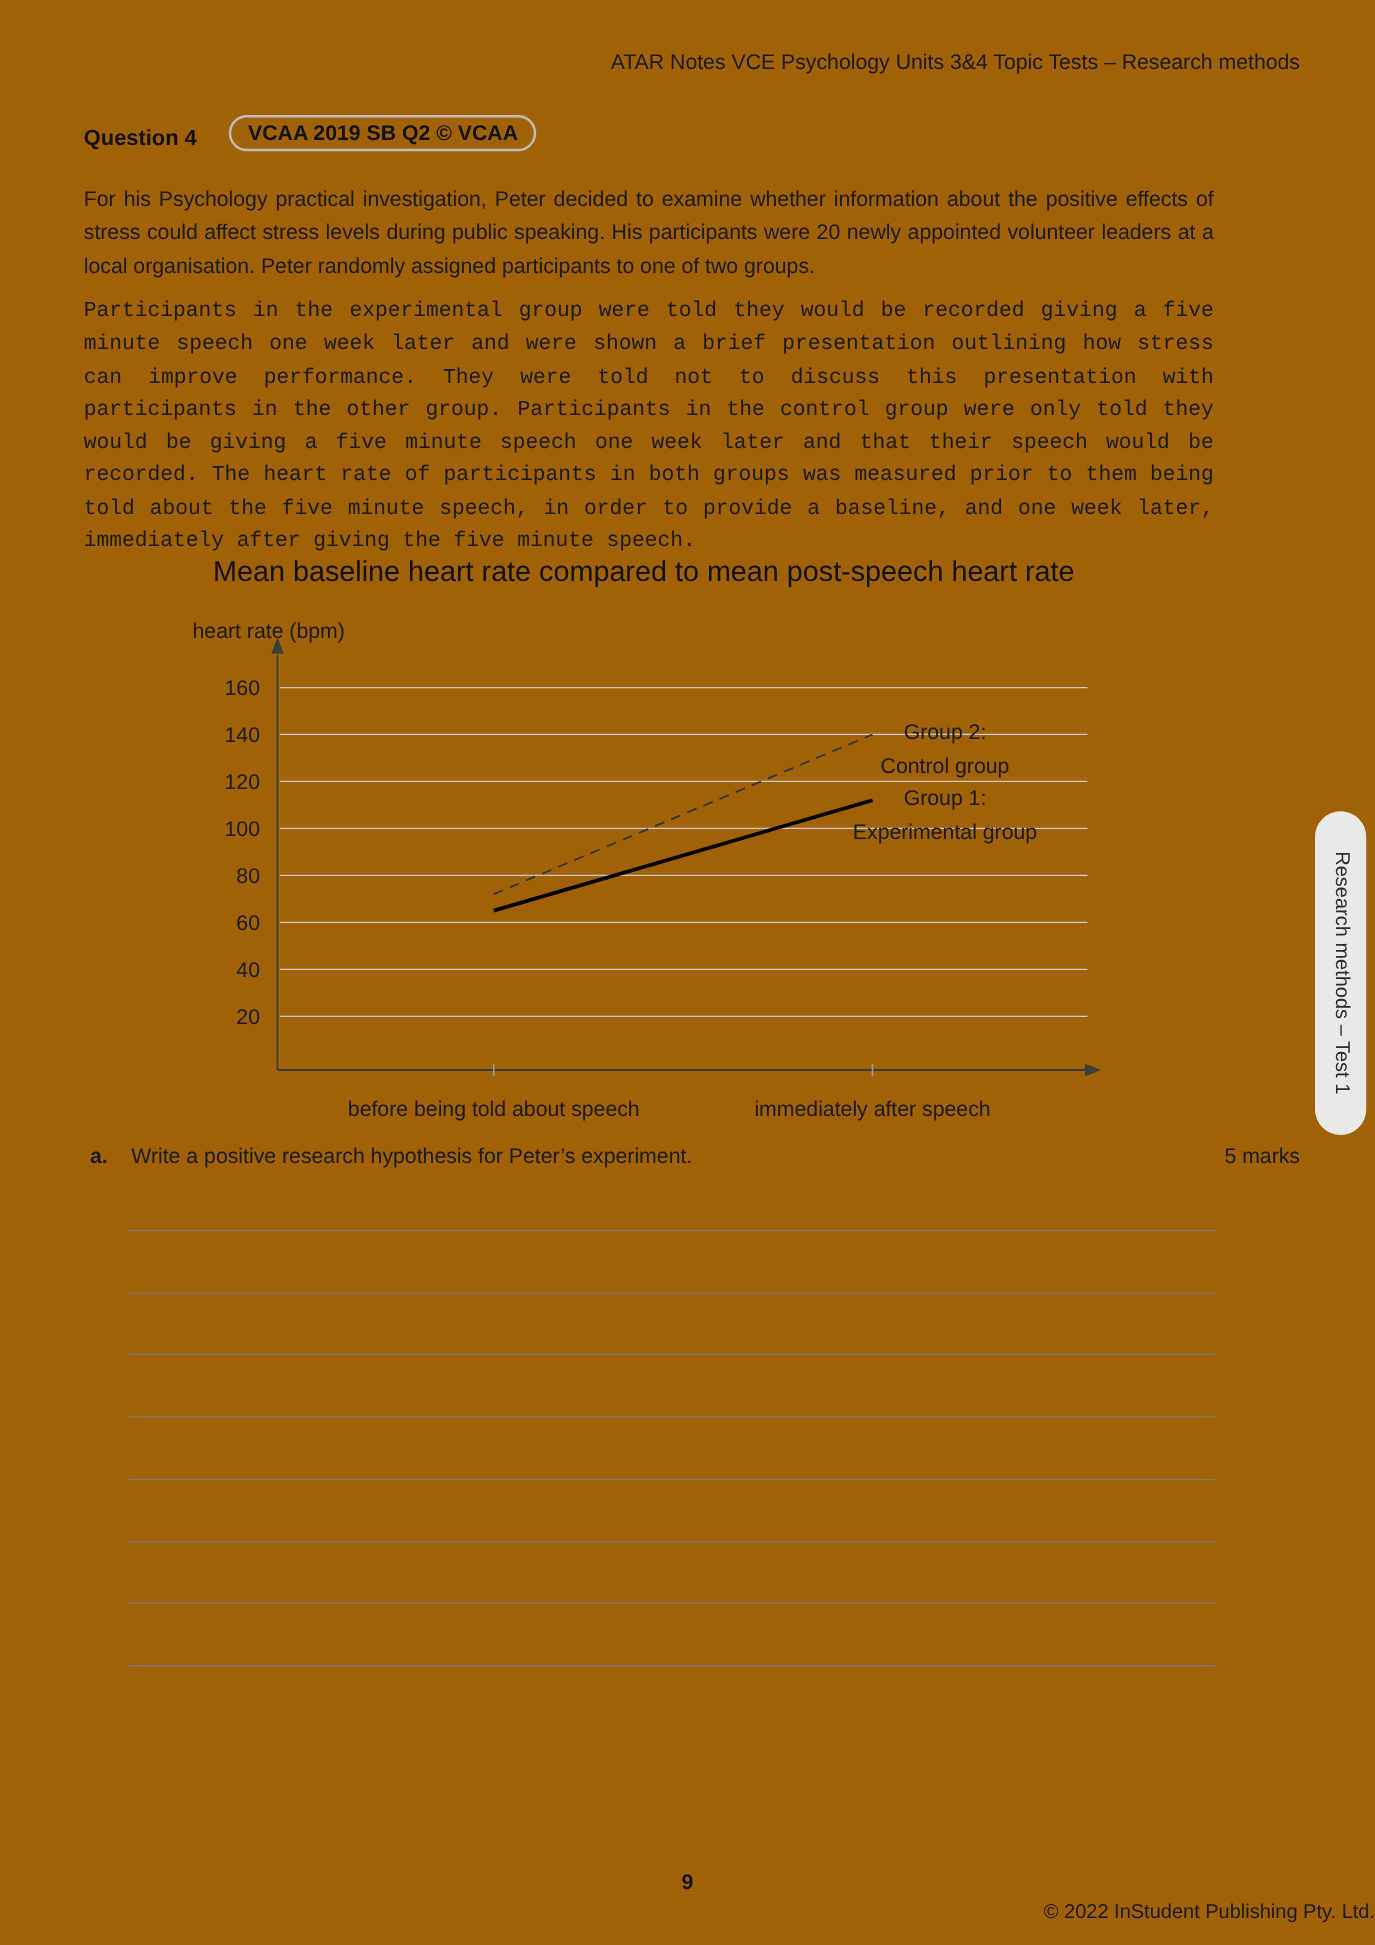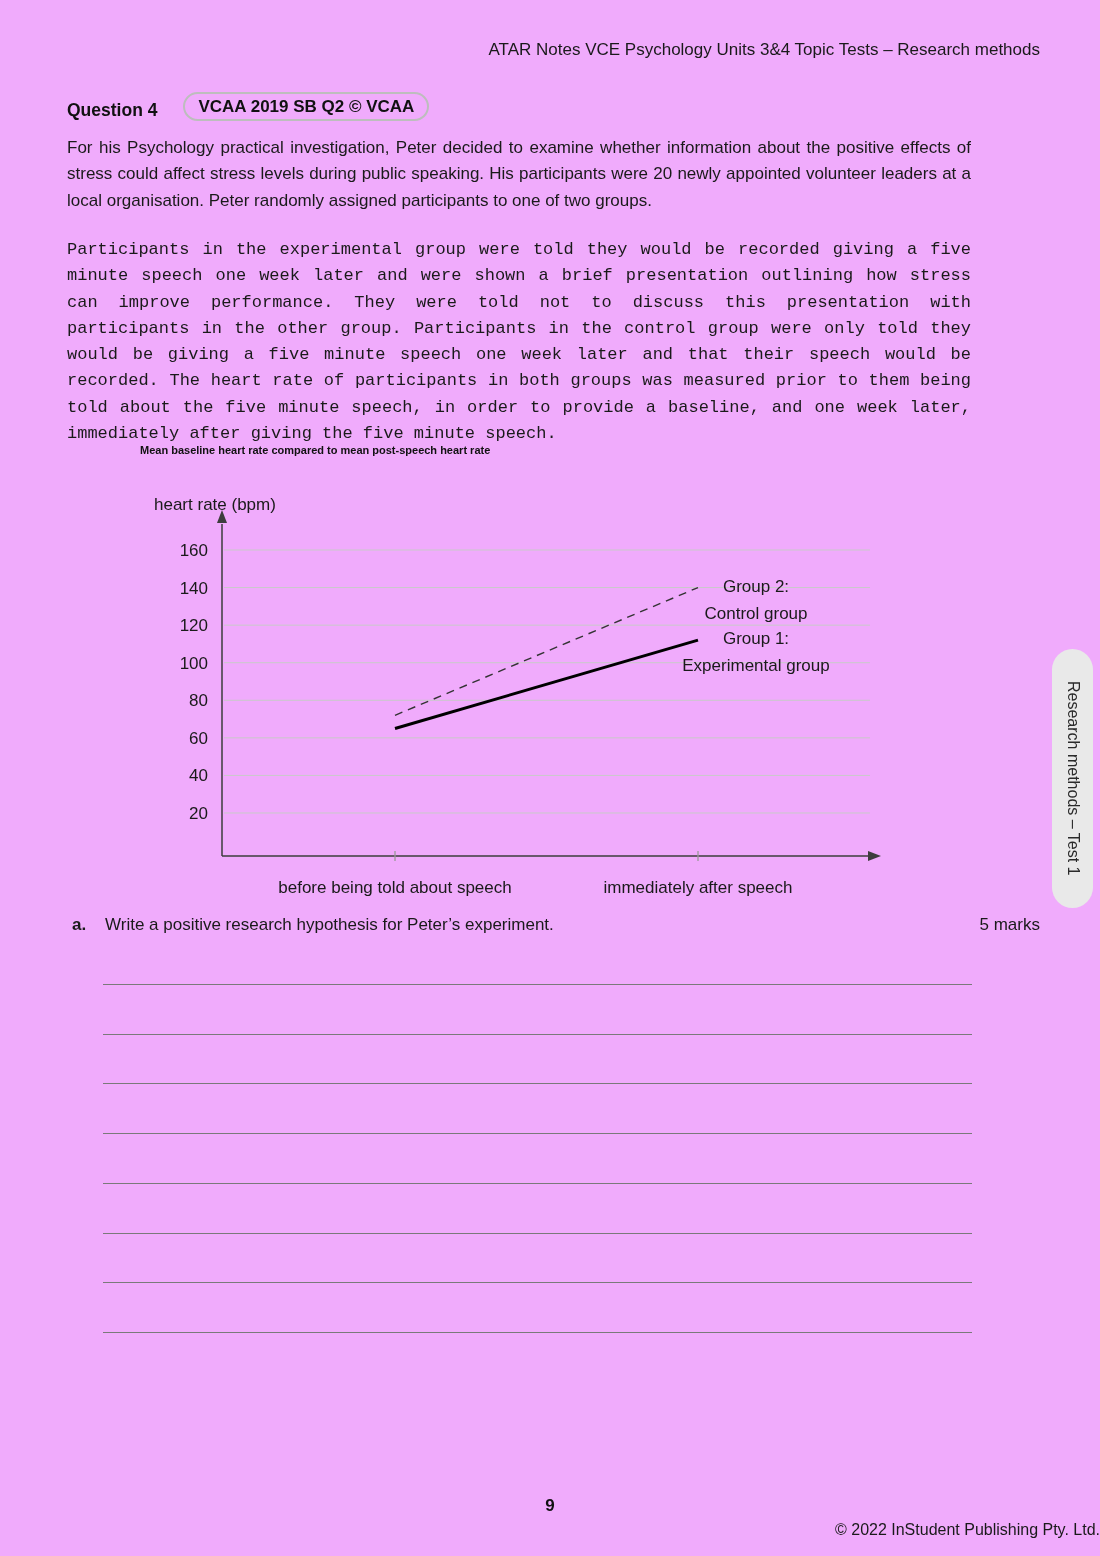--- a/index.html
+++ b/index.html
@@ -1,21 +1,21 @@
 <!DOCTYPE html>
 <html><head>
 <meta charset="utf-8">
 <style>
   html, body { margin: 0; padding: 0; background: #ffffff; }
   * { box-sizing: border-box; }
   .page {
     position: relative;
     width: 1100px;
     height: 1556px;
-    background: #f0abfc;
+    background: #a16207;
     font-family: "Liberation Sans", sans-serif;
     color: #111111;
     overflow: hidden;
   }
   .header-title {
     position: absolute;
     top: 40px;
     right: 60px;
     font-size: 17px;
     color: #1a1a1a;
@@ -41,31 +41,31 @@
   }
   .para {
     position: absolute;
     left: 67px;
     width: 904px;
     font-size: 17px;
     line-height: 26.3px;
     text-align: justify;
     color: #1a1a1a;
   }
-  .para-1 { top: 118px; }
+  .para-1 { top: 130px; }
   .para-2 { top: 220px; font-family: Liberation Mono, monospace; }
   .para-3 { top: 396px; }
   .chart-title {
     position: absolute;
     top: 444px;
     left: 140px;
     width: 750px;
-    text-align: left;
-    font-size: 11px;
-    font-weight: bold;
+    text-align: center;
+    font-size: 23px;
+    font-weight: normal;
   }
   .chart-svg {
     position: absolute;
     top: 440px;
     left: 140px;
   }
   .chart-svg text {
     font-family: "Liberation Sans", sans-serif;
     font-size: 17px;
     fill: #1a1a1a;

